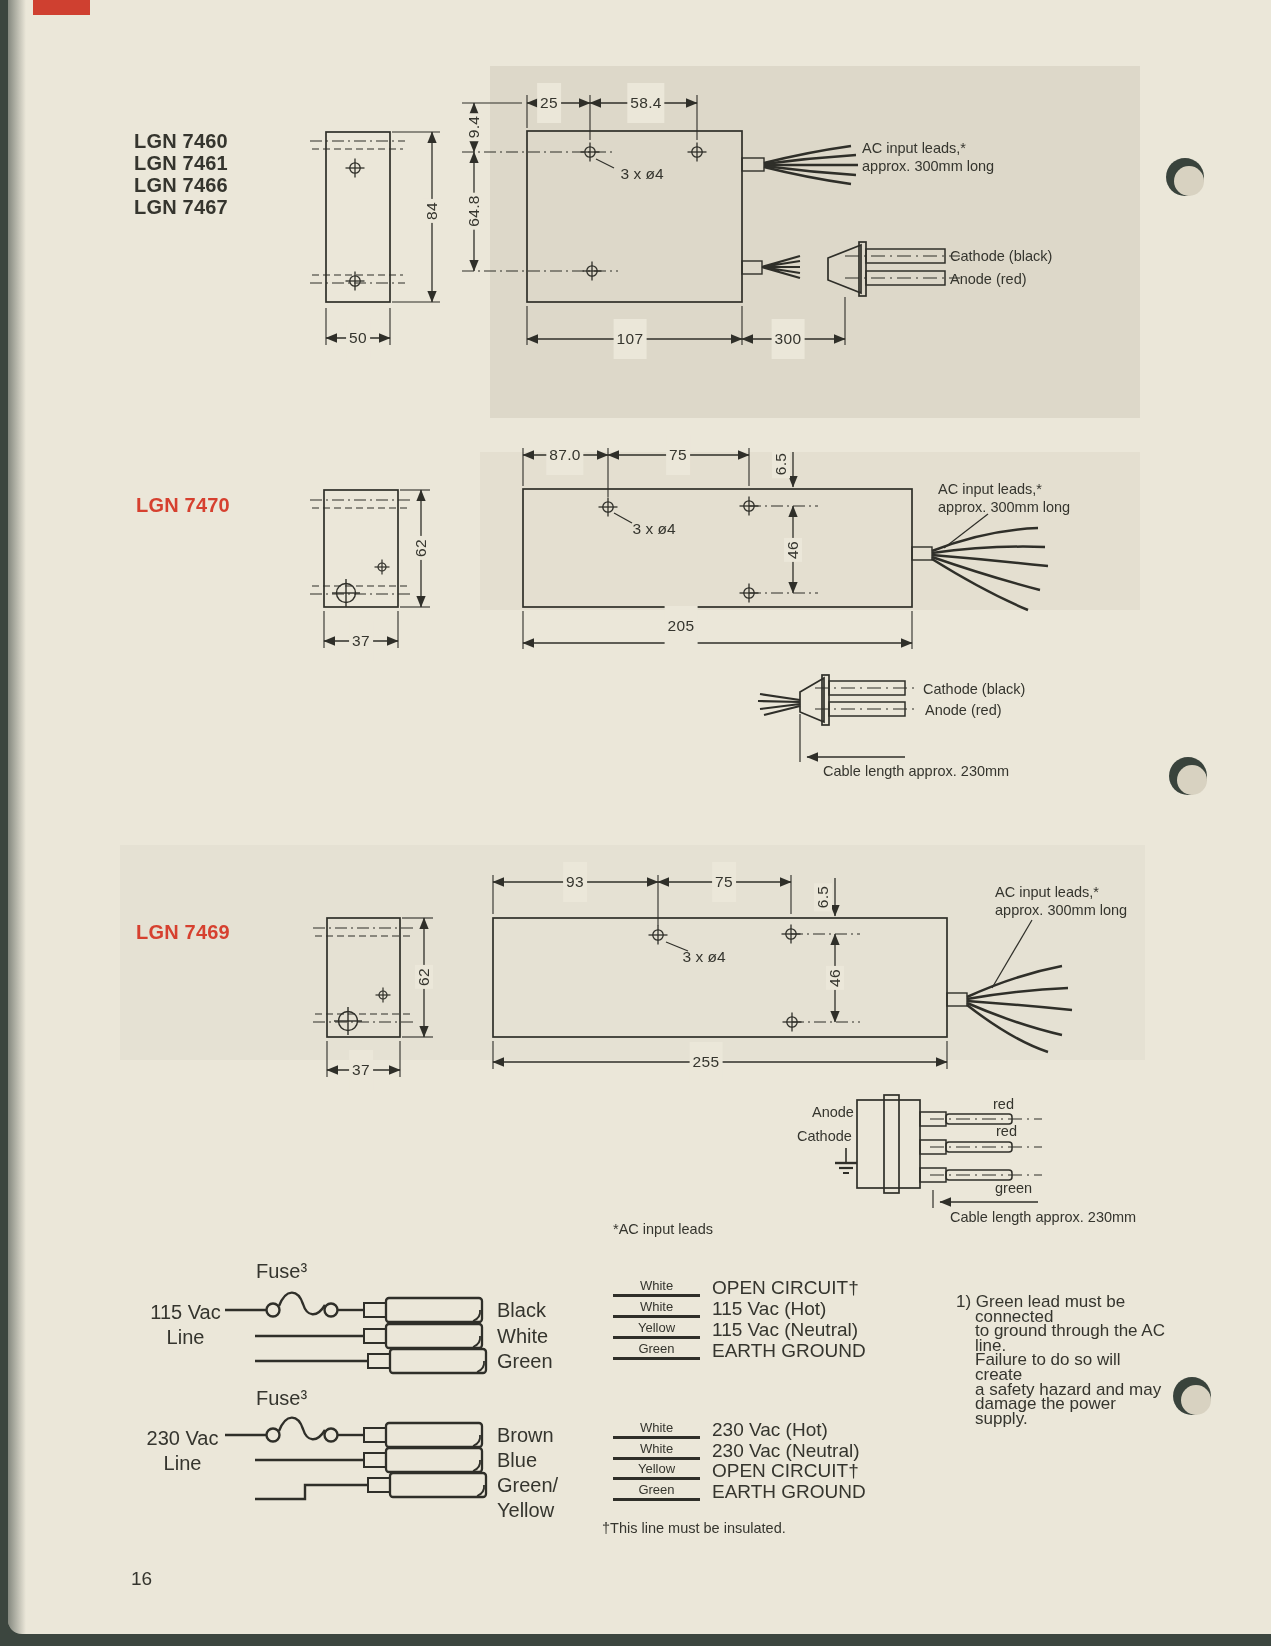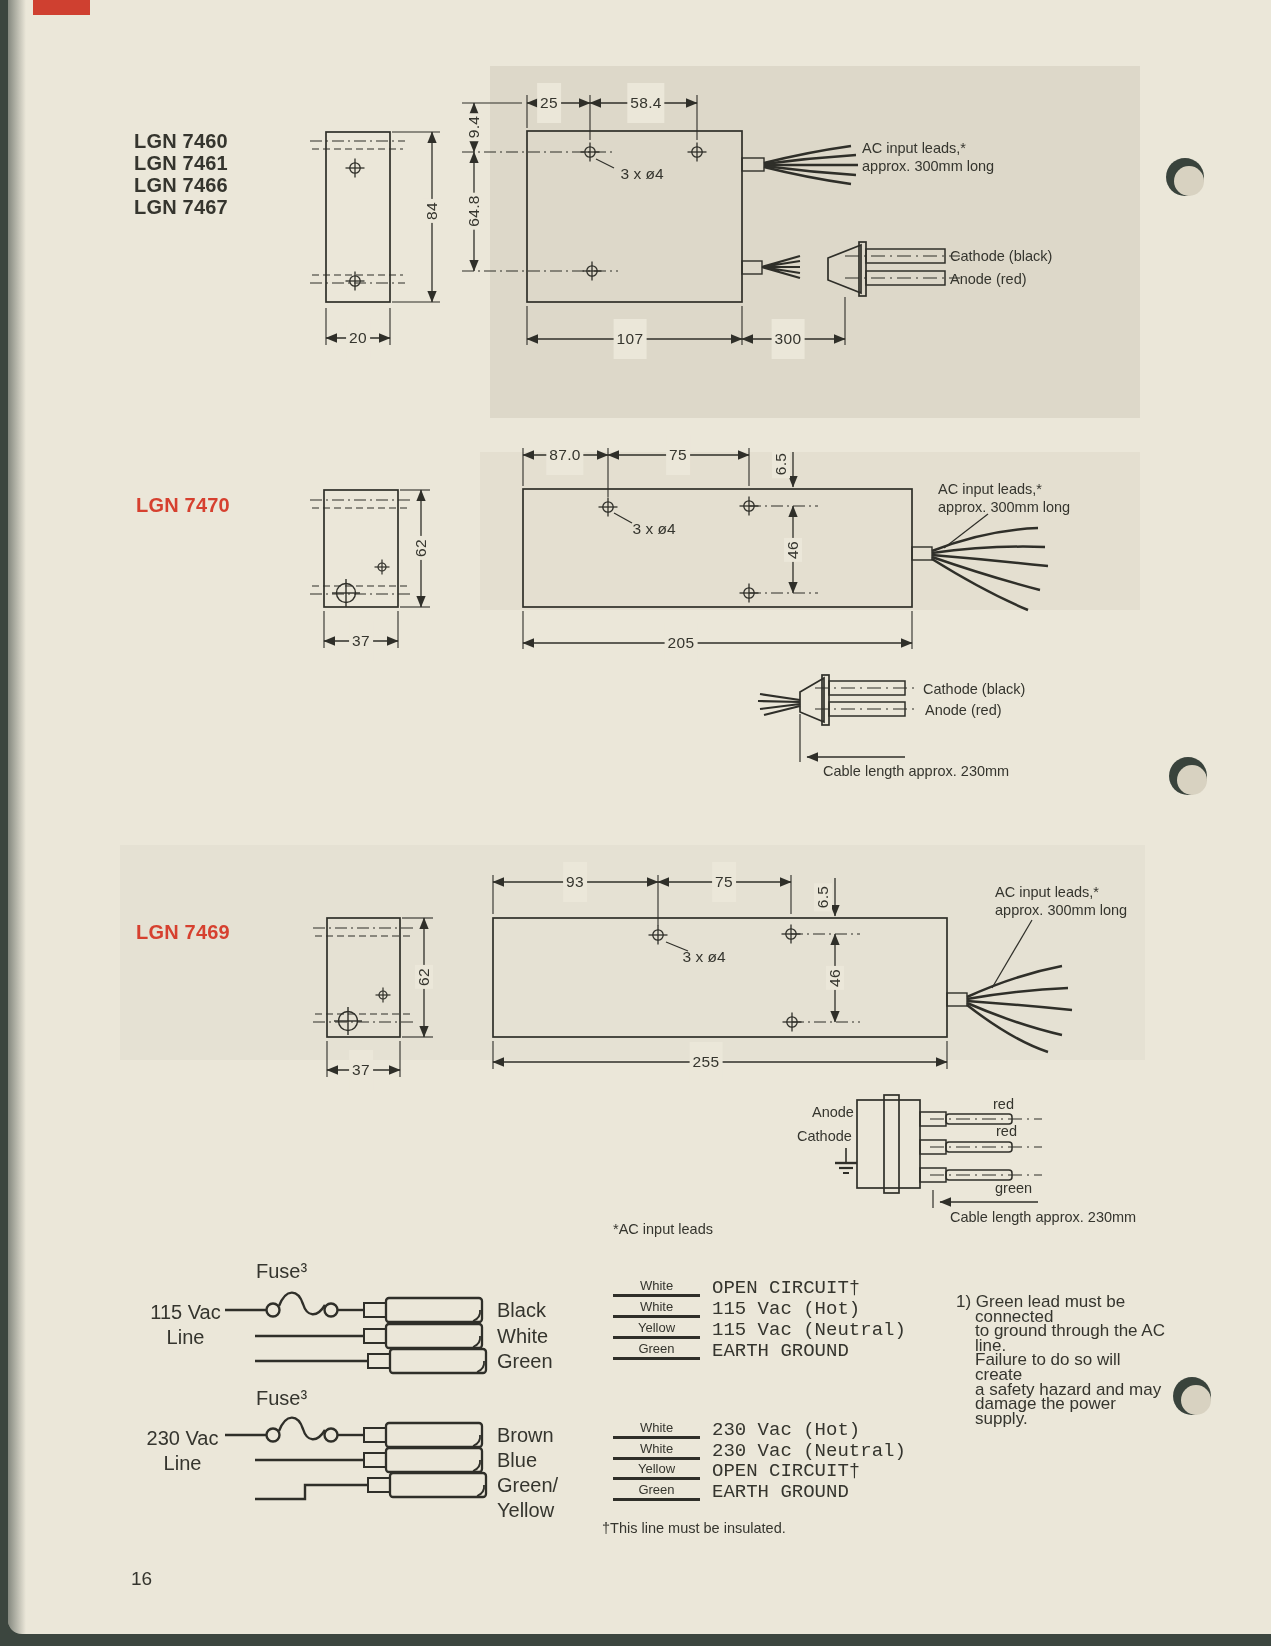--- a/index.html
+++ b/index.html
@@ -19,21 +19,21 @@
   .ann { font-size:14.5px; line-height:17.5px; }
   .red { color:#d6402f; }
   .title { font-size:25px; font-weight:bold; letter-spacing:0.2px; }
   .model { font-size:20px; font-weight:bold; letter-spacing:0.2px; }
   .big { font-size:20px; line-height:25px; }
   .pageno { font-size:19px; }
   .ctable { position:absolute; width:330px; }
   .crow { position:absolute; left:0; width:330px; height:21px; }
   .cw   { position:absolute; left:0; top:1px; width:87px; text-align:center; font-size:13px; }
   .cbar { position:absolute; left:0; top:17px; width:87px; height:3.4px; background:#2f2f29; }
-  .cdesc{ position:absolute; left:99px; top:0; font-size:19px; white-space:nowrap;font-family:Liberation Mono, monospace; }
+  .cdesc{ position:absolute; left:99px; top:0; font-size:19px; white-space:nowrap; }
   .note { position:absolute; width:195px; font-size:17px; line-height:14.6px;
           padding-left:19px; text-indent:-19px; white-space:pre-line; }
   .redtab { position:absolute; left:33px; top:0; width:57px; height:15px; background:#cf4030; }
 </style>
 </head>
 <body>
 
 <div id="wrap">
   <div id="page"></div>
   <div class="redtab"></div>
@@ -292,32 +292,32 @@
   <span class="tl model red" style="left:136px;top:494px">LGN 7470</span>
   <span class="tl model red" style="left:136px;top:921px">LGN 7469</span>
 
   <span class="ctr dim" style="left:549px;top:103px">25</span>
   <span class="ctr dim" style="left:646px;top:103px">58.4</span>
   <span class="ctrv dimv" style="left:474px;top:127px">9.4</span>
   <span class="ctrv dimv" style="left:474px;top:211px">64.8</span>
   <span class="ctr dim" style="left:630px;top:339px">107</span>
   <span class="ctr dim" style="left:788px;top:339px">300</span>
   <span class="ctrv dimv" style="left:432px;top:211px">84</span>
-  <span class="ctr dim" style="left:358px;top:338px">20</span>
+  <span class="ctr dim" style="left:358px;top:338px">50</span>
   <span class="ctr" style="left:642px;top:174px;font-size:15.5px">3 x ø4</span>
   <span class="tl ann" style="left:862px;top:140px">AC input leads,*
 approx. 300mm long</span>
   <span class="tl ann" style="left:950px;top:248px">Cathode (black)</span>
   <span class="tl ann" style="left:950px;top:271px">Anode (red)</span>
 
   <span class="ctr dim" style="left:565px;top:455px">87.0</span>
   <span class="ctr dim" style="left:678px;top:455px">75</span>
   <span class="ctrv dimv" style="left:781px;top:464px">6.5</span>
   <span class="ctrv dimv" style="left:793px;top:550px">46</span>
-  <span class="ctr dim" style="left:681px;top:643px">205</span>
+  <span class="ctr dim" style="left:681px;top:626px">205</span>
   <span class="ctrv dimv" style="left:421px;top:548px">62</span>
   <span class="ctr dim" style="left:361px;top:641px">37</span>
   <span class="ctr" style="left:654px;top:529px;font-size:15.5px">3 x ø4</span>
   <span class="tl ann" style="left:938px;top:481px">AC input leads,*
 approx. 300mm long</span>
   <span class="tl ann" style="left:923px;top:681px">Cathode (black)</span>
   <span class="tl ann" style="left:925px;top:702px">Anode (red)</span>
   <span class="tl ann" style="left:823px;top:763px">Cable length approx. 230mm</span>
 
   <span class="ctr dim" style="left:575px;top:882px">93</span>

